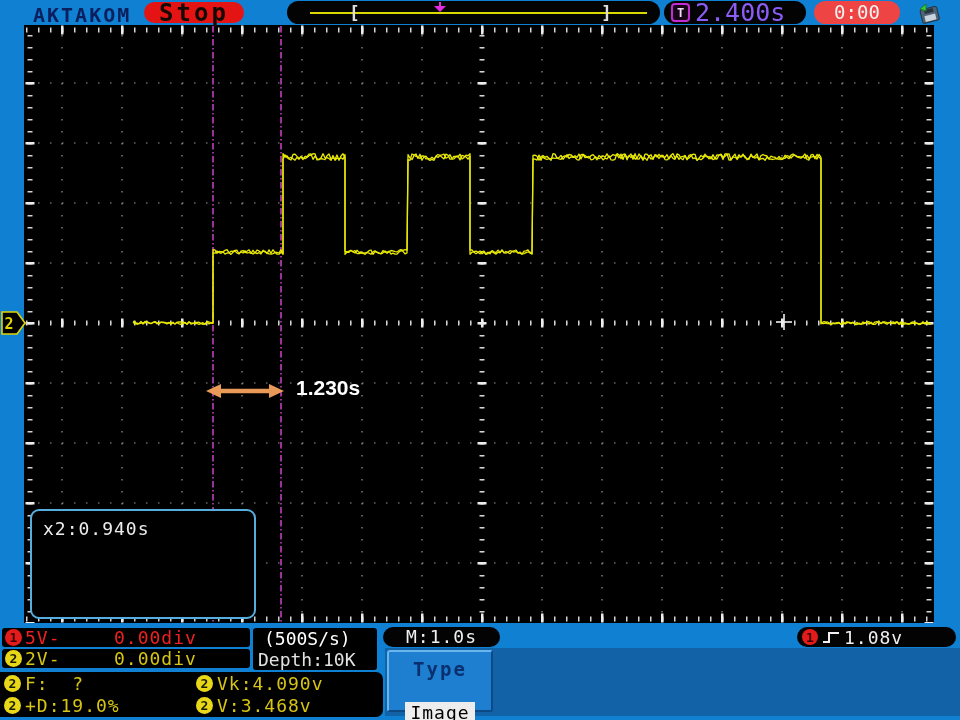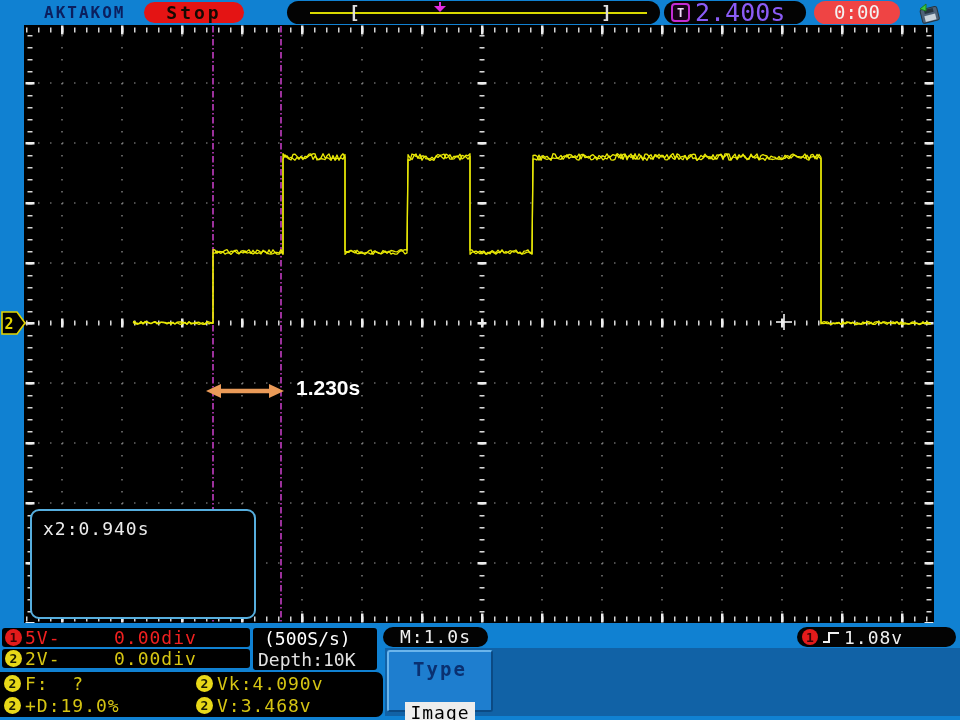--- a/index.html
+++ b/index.html
@@ -3,24 +3,24 @@
 <meta charset="utf-8">
 <style>
   html,body{margin:0;padding:0;}
   body{
     width:960px;height:720px;position:relative;overflow:hidden;
     background:#1081d2;
     font-family:"DejaVu Sans Mono","Liberation Mono",monospace;
   }
   .abs{position:absolute;}
   
-  .logo{left:44px;top:3px;font-size:16px;font-weight:bold;color:#0b1f5e;letter-spacing:2px;}
+  .logo{left:33px;top:3px;font-size:20px;font-weight:bold;color:#0b1f5e;letter-spacing:2px;}
   .stop-pill{left:144px;top:2px;width:100px;height:21px;border-radius:11px;background:#e41414;
     display:flex;align-items:center;justify-content:center;cursor:pointer;}
-  .stop-pill span{color:#140a02;font-size:18px;font-weight:bold;letter-spacing:3px;}
+  .stop-pill span{color:#140a02;font-size:24px;font-weight:bold;letter-spacing:3px;}
   .win-pill{left:287px;top:1px;width:373px;height:23px;background:#030303;border-radius:12px;}
   .win-line{position:absolute;left:23px;right:13px;top:11px;height:2px;background:#d9d900;}
   .bracket{position:absolute;top:1px;color:#dcdcdc;font-size:18px;font-weight:bold;line-height:21px;}
   .br-l{left:62px;} .br-r{left:314px;}
   .tmark{position:absolute;left:147px;top:1px;width:12px;height:10px;}
   .tmark .tri{margin:0 auto;width:0;height:0;border-left:6px solid transparent;border-right:6px solid transparent;border-top:6px solid #e22ce2;}
   .tmark .stem{margin:0 auto;width:2px;height:4px;background:#e22ce2;}
   .trigtime-pill{left:664px;top:1px;width:142px;height:23px;background:#030303;border-radius:12px;
     display:flex;align-items:center;gap:5px;padding-left:7px;box-sizing:border-box;}
   .t-icon{width:15px;height:15px;border:2px solid #c32cd4;border-radius:4px;background:#160316;
@@ -45,21 +45,21 @@
   .chbar .scale{font-size:18px;margin-left:3px;letter-spacing:1px;}
   .chbar .offs{position:absolute;left:112px;font-size:18px;letter-spacing:1px;}
   .c-red{color:#f02020;} .c-yel{color:#d6c513;}
   .acq{left:253px;top:628px;width:124px;height:42px;background:#000;border-radius:3px;
     color:#ffffff;font-size:18px;line-height:21px;padding-left:5px;box-sizing:border-box;}
   .acq .l1{padding-left:6px;} .acq .l2{color:#e2e2e2;}
   .meas-panel{left:0;top:672px;width:383px;height:45px;background:#000;border-radius:0 7px 7px 0;
     display:grid;grid-template-columns:192px 1fr;grid-template-rows:1fr 1fr;padding:1px 0 1px 4px;box-sizing:border-box;}
   .mp-cell{display:flex;align-items:center;gap:4px;}
   .mp-cell .mtext{font-size:18px;letter-spacing:1px;white-space:pre;}
-  .m-pill{left:383px;top:627px;width:105px;height:20px;background:#030303;border-radius:10px;
+  .m-pill{left:383px;top:627px;width:117px;height:20px;background:#030303;border-radius:10px;
     color:#f0f0f0;font-size:18px;text-align:center;line-height:20px;letter-spacing:1px;}
   .trig-pill{left:797px;top:627px;width:159px;height:20px;background:#030303;border-radius:10px;
     display:flex;align-items:center;gap:3px;padding-left:5px;box-sizing:border-box;}
   .trig-pill .badge{width:16px;height:16px;}
   .trig-pill .lvl{color:#f0f0f0;font-size:18px;letter-spacing:1px;}
   
   .menubar{left:385px;top:648px;width:575px;height:68px;background:#1162a6;}
   .btn{position:absolute;background:#1e7ecf;border:2px solid;border-color:#6ab5ec #0b4a84 #0b4a84 #6ab5ec;
     border-radius:3px;box-sizing:border-box;cursor:pointer;}
   .type-btn{left:2px;top:2px;width:106px;height:62px;text-align:center;}

